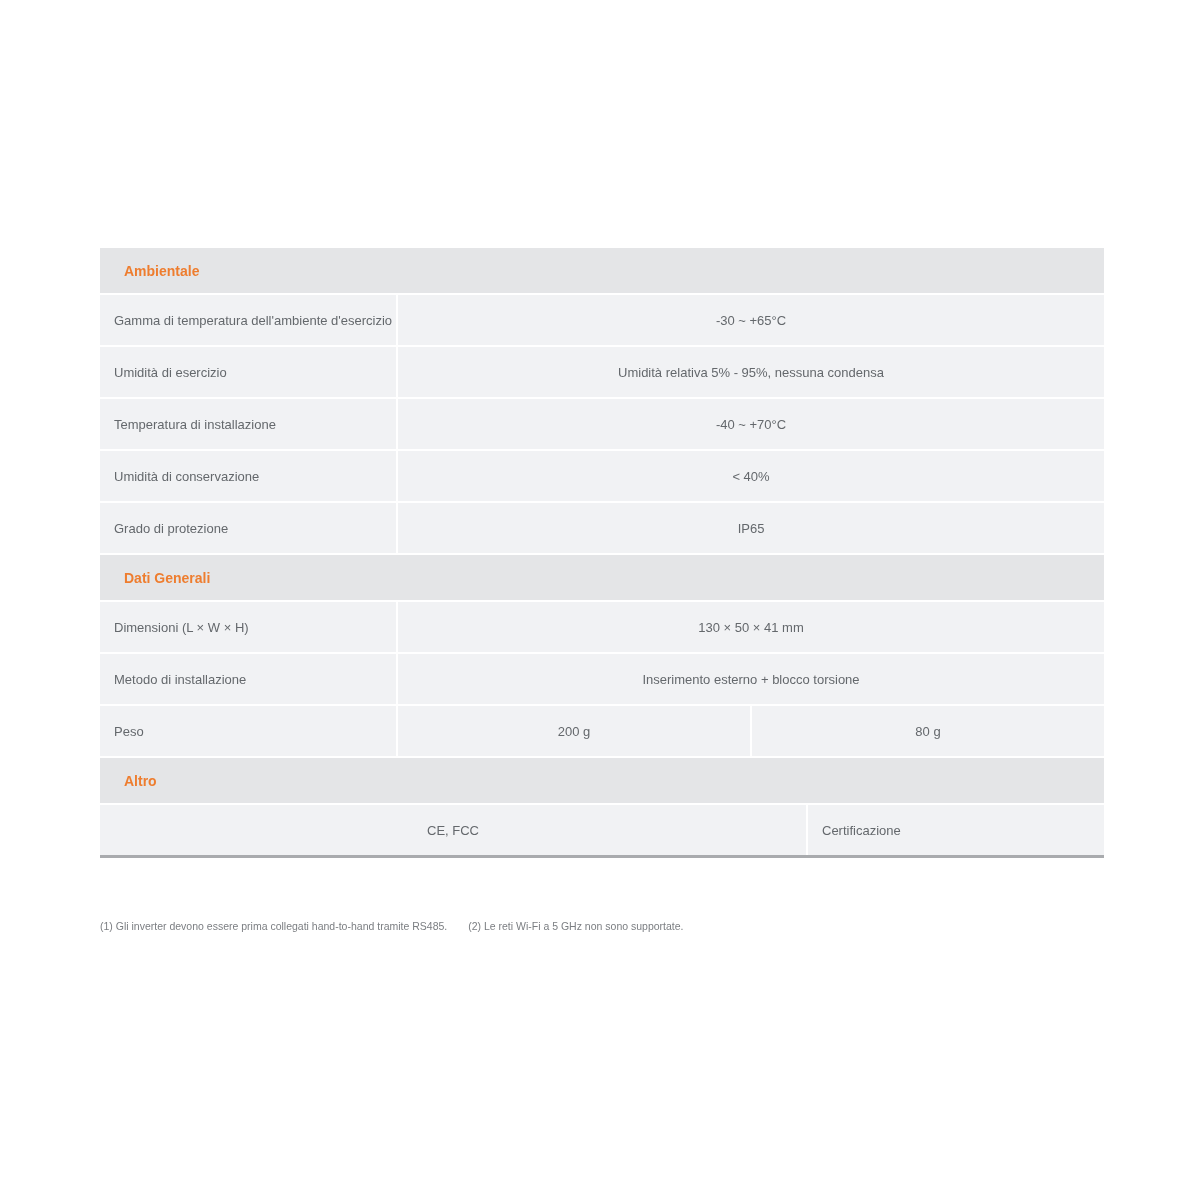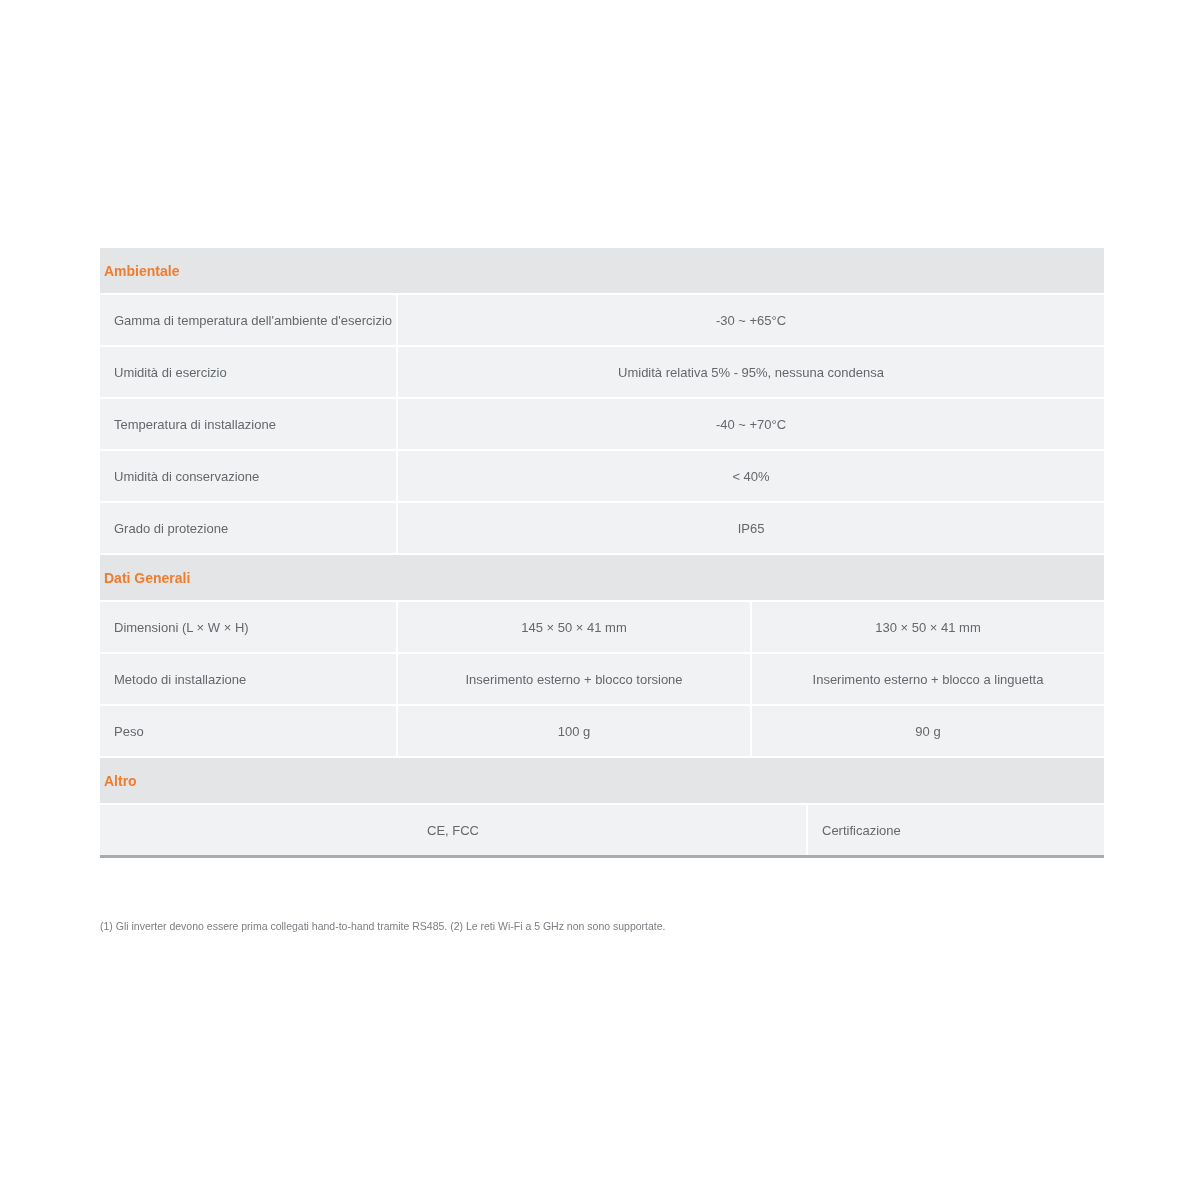--- a/index.html
+++ b/index.html
@@ -25,21 +25,21 @@
     width: 1004px;
     display: flex; flex-direction: column; gap: 2px;
     border-bottom: 3px solid var(--table-bottom-border, #A9ABAE);
   }
   .spec-section { display: flex; flex-direction: column; gap: 2px; }
 
   .sec-header {
     height: 45px;
     background: var(--section-header-bg, #E4E5E7);
     display: flex; align-items: center;
-    padding: 0 4px;
+    padding: 0 24px;
   }
   .sec-header span {
     color: var(--accent-orange, #EE7D2F);
     font-size: 14px; font-weight: bold;
   }
 
   .row { display: flex; gap: 2px; height: 50px; }
   .cell {
     background: var(--cell-bg, #F1F2F4);
     display: flex; align-items: center;
@@ -58,21 +58,21 @@
     padding: 0 8px;
   }
 
   .footnotes {
     position: absolute;
     left: 100px; top: 920px;
     width: 1004px;
     font-size: 10.5px;
     color: var(--footnote-gray, #7B7E82);
   }
-  .footnotes .footnote + .footnote { }
+  .footnotes .footnote + .footnote { margin-left: 18px; }
 </style>
 </head>
 <body>
 
 <div class="page">
 
   <div class="spec-table">
 
     <section class="spec-section">
       <div class="sec-header">
@@ -99,32 +99,30 @@
         <div class="cell value">IP65</div>
       </div>
     </section>
 
     <section class="spec-section">
       <div class="sec-header">
         <span>Dati Generali</span>
       </div>
       <div class="row">
         <div class="cell label">Dimensioni (L × W × H)</div>
-        <div class="cell value">145 × 50 × 41 mm</div>
         <div class="cell value">130 × 50 × 41 mm</div>
       </div>
       <div class="row">
         <div class="cell label">Metodo di installazione</div>
         <div class="cell value">Inserimento esterno + blocco torsione</div>
-        <div class="cell value">Inserimento esterno + blocco a linguetta</div>
       </div>
       <div class="row">
         <div class="cell label">Peso</div>
-        <div class="cell value">100 g</div>
-        <div class="cell value">90 g</div>
+        <div class="cell value">200 g</div>
+        <div class="cell value">80 g</div>
       </div>
     </section>
 
     <section class="spec-section">
       <div class="sec-header">
         <span>Altro</span>
       </div>
       <div class="row">
         <div class="cell value">CE, FCC</div>
         <div class="cell label">Certificazione</div>

